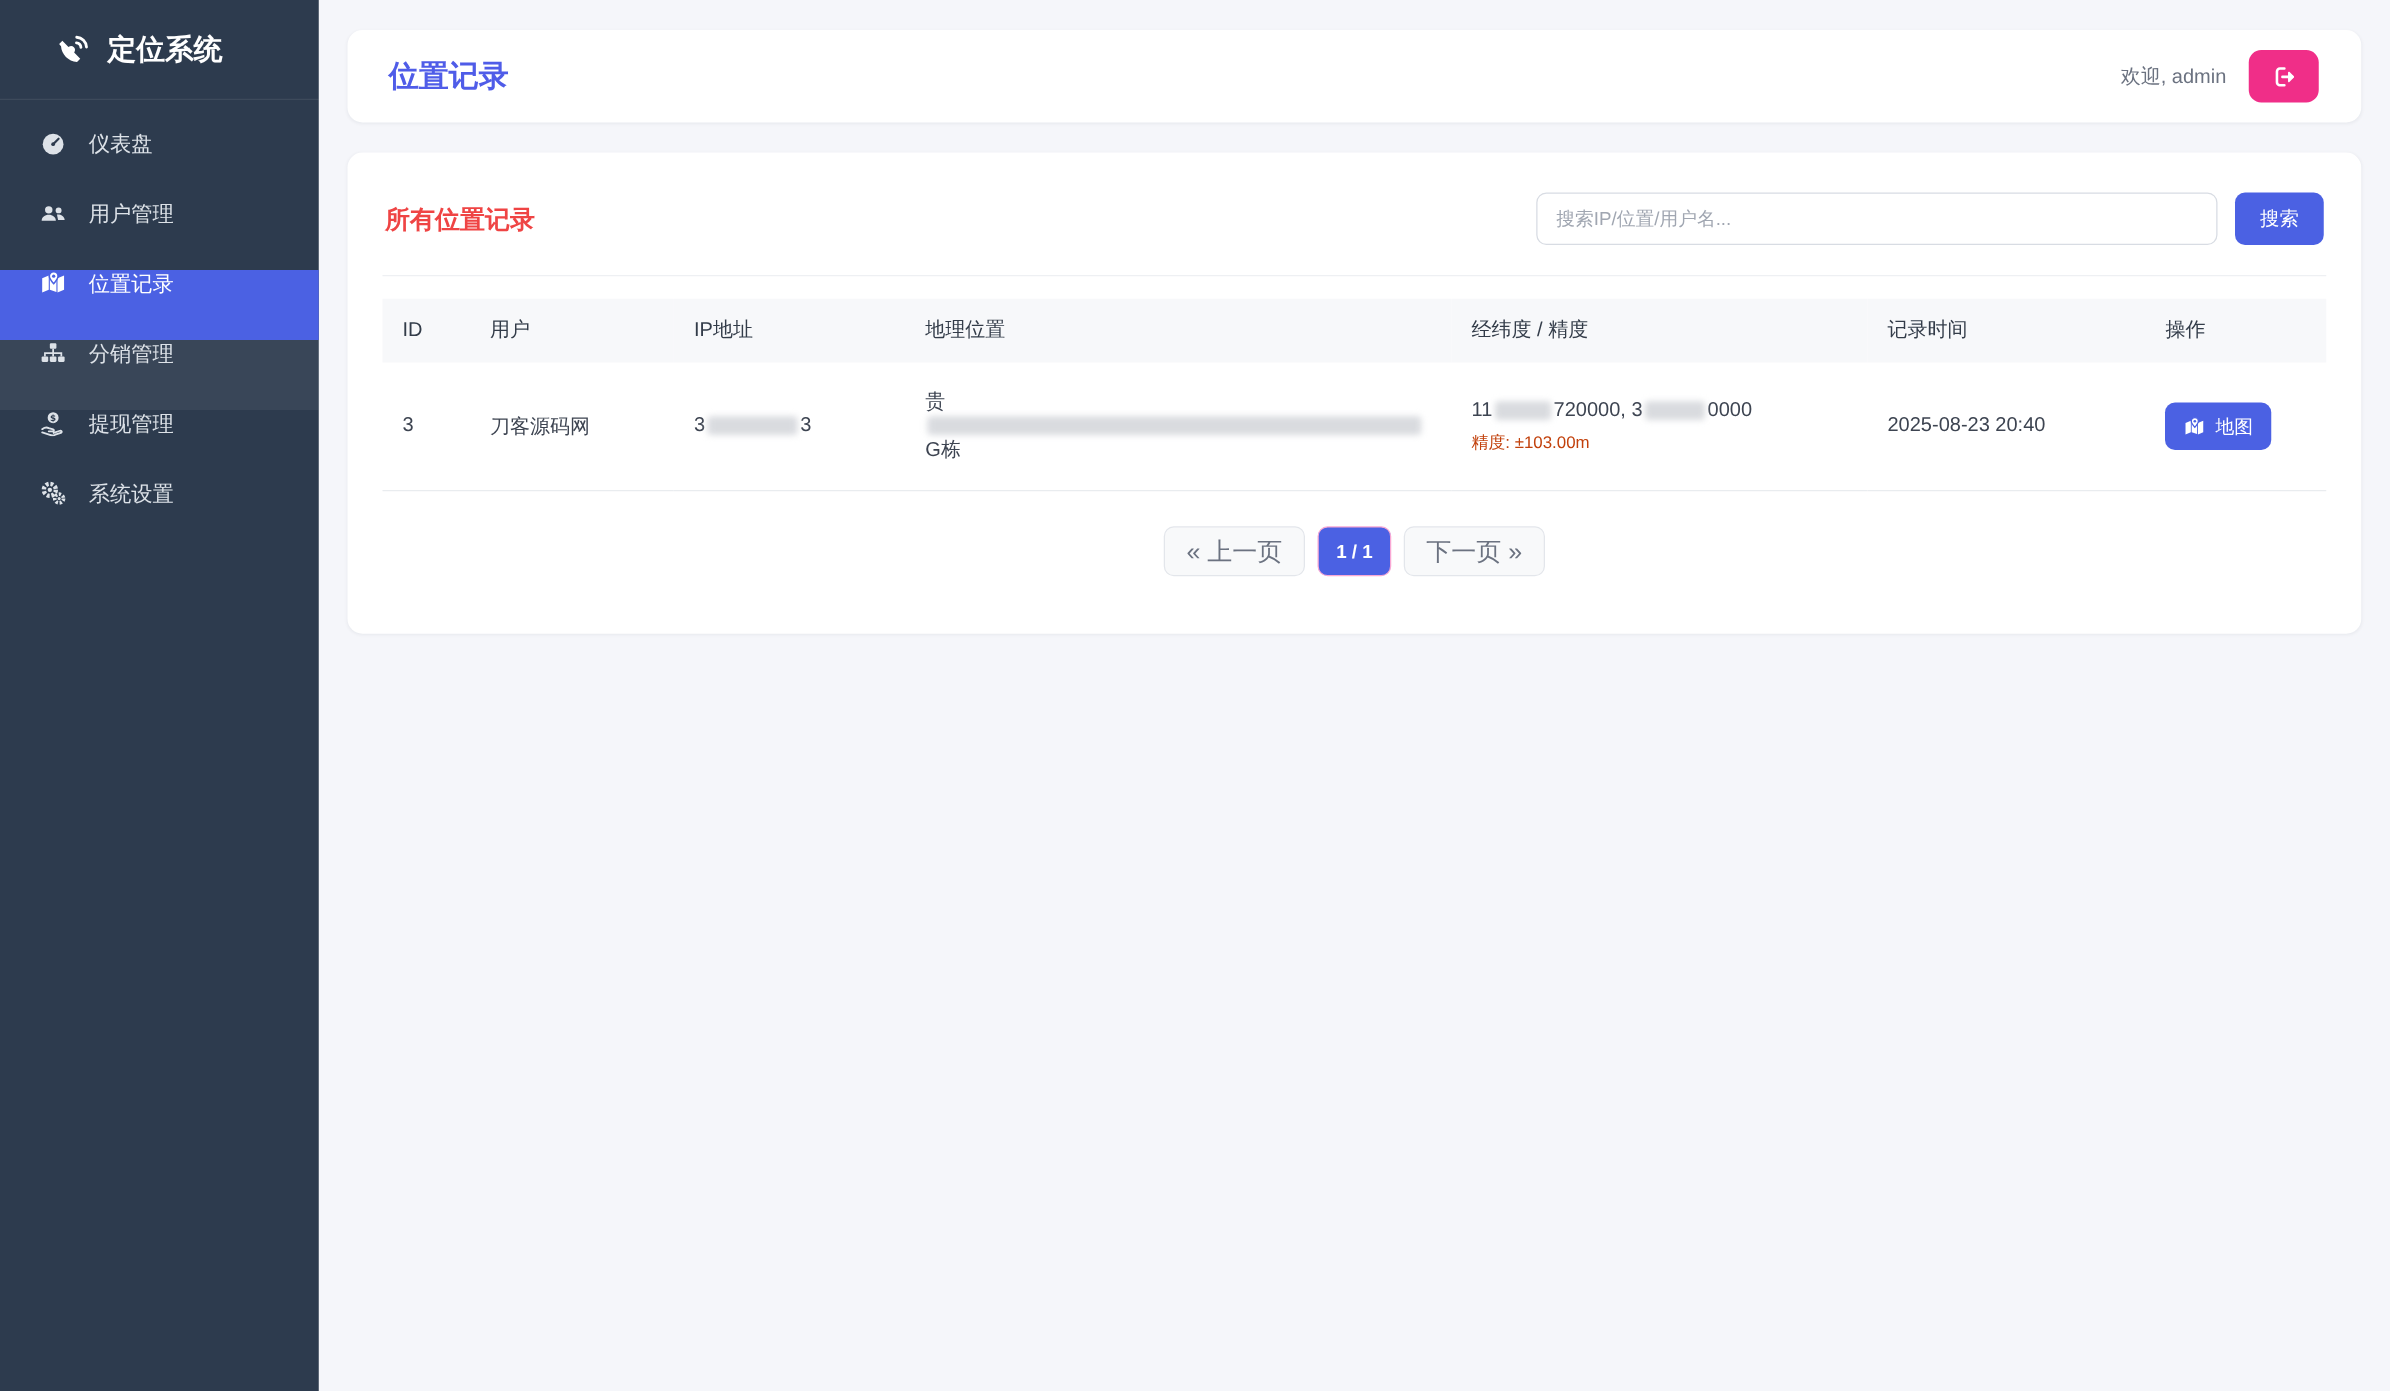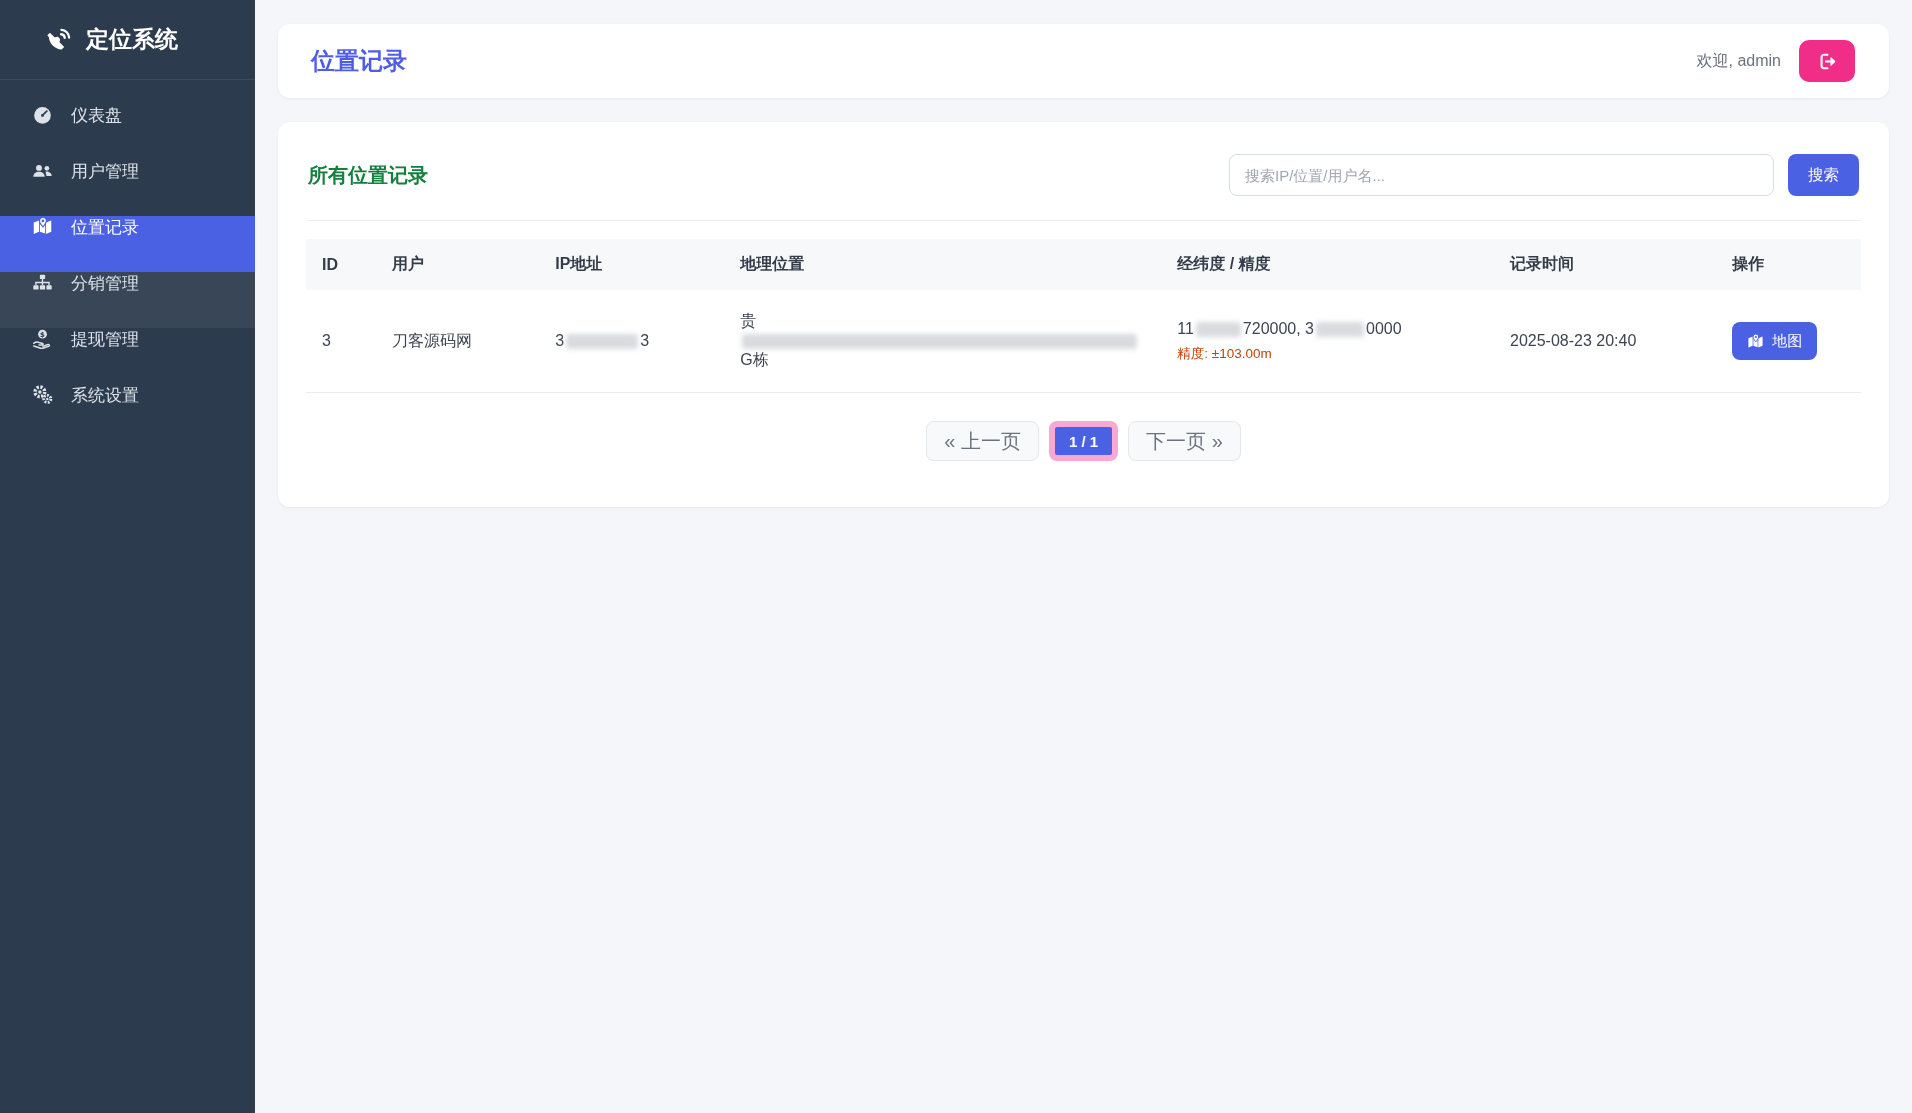--- a/index.html
+++ b/index.html
@@ -59,42 +59,42 @@
     cursor: pointer;
   }
   .logout-btn svg { width: 19px; height: 19px; }
 
   .content-card { margin-top: 24px; padding: 28px 28px 46px; }
   .toolbar {
     display: flex; align-items: center; justify-content: space-between;
     padding: 4px 2px 24px;
     border-bottom: 1px solid #eef0f3;
   }
-  .section-title { font-size: 20px; font-weight: bold; color: #15803d; }
+  .section-title { font-size: 20px; font-weight: bold; color: #ef4444; }
   .toolbar-right { display: flex; align-items: center; gap: 14px; }
   .search-input {
     width: 545px; height: 42px;
     border: 1px solid #d8dce3; border-radius: 8px;
     padding: 0 15px; font-size: 15px; color: #374151;
     font-family: "Liberation Sans", "DejaVu Sans", sans-serif;
     outline: none; background: #fff;
   }
   .search-input::placeholder { color: #a0a6b1; }
   .btn-primary {
     height: 42px; padding: 0 20px;
     background: #4b61e3; color: #fff;
     border: none; border-radius: 8px;
     font-size: 15.5px; cursor: pointer;
     font-family: "Liberation Sans", "DejaVu Sans", sans-serif;
   }
 
   table { width: 100%; border-collapse: collapse; margin-top: 18px; }
   thead th {
     background: #f7f8fa;
-    text-align: left; font-size: 16px; font-weight: bold; color: #333c49;
+    text-align: left; font-size: 16px; font-weight: normal; color: #333c49;
     padding: 15px 16px;
   }
   tbody td {
     padding: 21px 16px;
     font-size: 16px; color: #3d4451;
     border-bottom: 1px solid #e9ecef;
     vertical-align: middle;
   }
   .col-id { width: 4.5%; }
   .col-user { width: 10.5%; }
@@ -131,21 +131,21 @@
   .page-btn {
     height: 40px; padding: 0 17px;
     background: #f8f9fa; color: #6b7280;
     border: 1px solid #e3e6eb; border-radius: 8px;
     font-size: 20px; cursor: pointer;
     font-family: "Liberation Sans", "DejaVu Sans", sans-serif;
   }
   .page-current {
     height: 40px; min-width: 56px; padding: 0 14px;
     background: #4b61e3; color: #fff; font-weight: bold;
-    border: 6px solid #f9a8d4; border-radius: 8px;
+    border: 1px solid #f9a8d4; border-radius: 8px;
     font-size: 15px; display: flex; align-items: center; justify-content: center;
   }
 </style>
 </head>
 <body>
 
 <div class="layout">
 
   <aside class="sidebar">
     <div class="logo">

